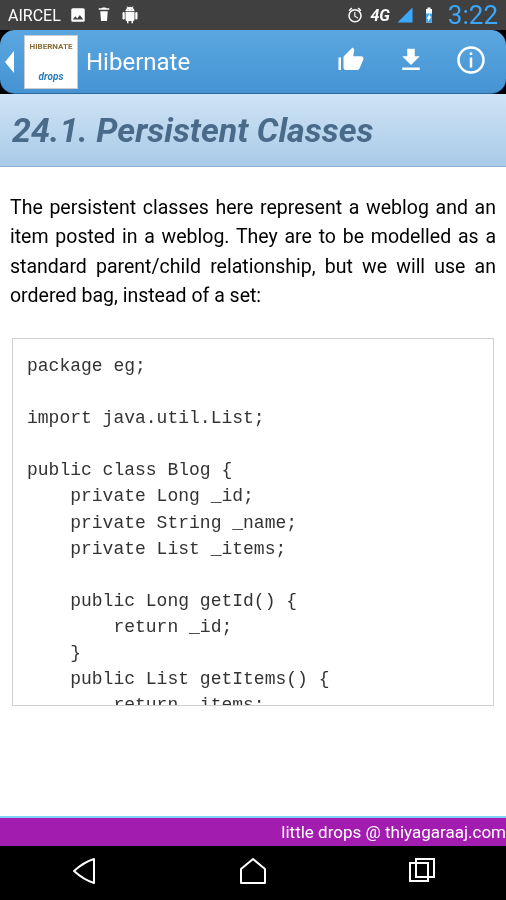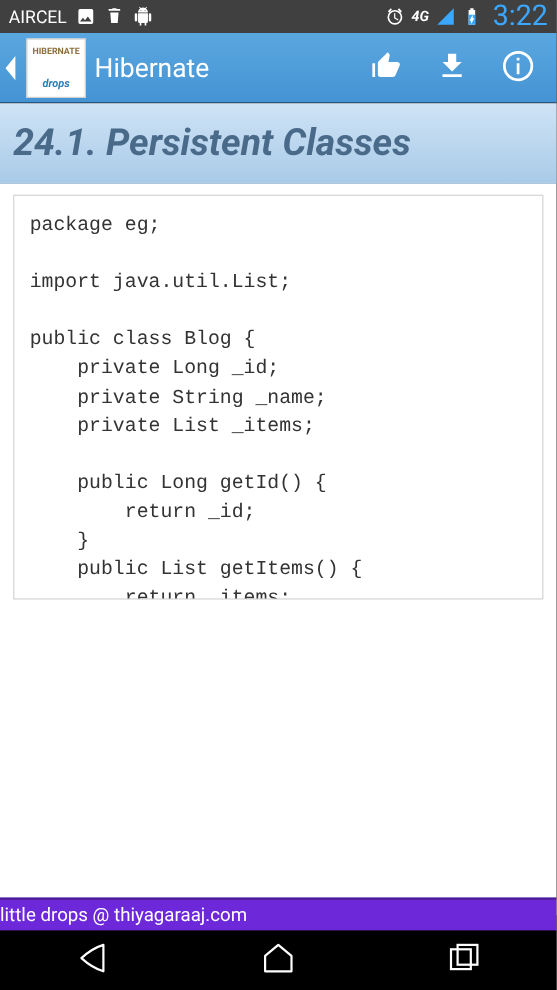--- a/index.html
+++ b/index.html
@@ -26,20 +26,21 @@
 .status-icon svg { width: 18px; height: 18px; fill: #fff; }
 .time { color: #3ba7ff; font-size: 26px; font-weight: 400; margin-left: 4px; }
 
 .app-bar {
   height: 64px;
   background: linear-gradient(to bottom, #5aa7e0, #4593d3);
   border-bottom: 1px solid #2a6a9e;
   display: flex;
   align-items: center;
   padding: 0 6px 0 0;
+  border-radius: 15px;
 }
 .app-icon {
   width: 54px;
   height: 54px;
   background: #fff;
   margin: 0 8px;
   display: flex;
   flex-direction: column;
   align-items: center;
   justify-content: center;
@@ -90,26 +91,26 @@
   white-space: pre;
   line-height: 1.45;
   overflow: hidden;
   height: 368px;
 }
 .footer-link {
   position: absolute;
   bottom: 54px;
   left: 0;
   right: 0;
-  background: #6d28d9;
+  background: #a21caf;
   color: #fff;
-  text-align: left;
+  text-align: right;
   font-size: 17px;
   padding: 4px 0;
-  border-top: 2px solid #4c1d95;
+  border-top: 2px solid #7dd3fc;
 }
 .nav-bar {
   position: absolute;
   bottom: 0;
   left: 0;
   right: 0;
   height: 54px;
   background: #000;
   display: flex;
   align-items: center;
@@ -138,21 +139,21 @@
           <path d="M6 18a2 2 0 0 0 2 2v3h2v-3h4v3h2v-3a2 2 0 0 0 2-2V8H6v10M3.5 8A1.5 1.5 0 0 0 2 9.5v7a1.5 1.5 0 0 0 3 0v-7A1.5 1.5 0 0 0 3.5 8m17 0A1.5 1.5 0 0 0 19 9.5v7a1.5 1.5 0 0 0 3 0v-7A1.5 1.5 0 0 0 20.5 8M15.5 2.2l1.3-1.3-.7-.7-1.5 1.5C14 1.3 13 1 12 1s-2 .3-2.6.7L7.9.2l-.7.7 1.3 1.3C7 3.3 6 5 6 7h12c0-2-1-3.7-2.5-4.8M10 5H9V4h1v1m5 0h-1V4h1v1z"></path>
         </svg>
       </span>
   </div>
   <div class="status-right">
     <span class="status-icon">
         <svg viewBox="0 0 24 24">
           <path d="M12 20a7 7 0 1 0 0-14 7 7 0 0 0 0 14m0-16a9 9 0 1 1 0 18 9 9 0 0 1 0-18m.5 4v5.2l4 2.4-.8 1.2L11 14V8h1.5M7 2l1.4 1.4L4.9 7 3.5 5.6 7 2m10 0l3.5 3.6L19 7l-3.5-3.6L17 2z"></path>
         </svg>
       </span>
-    <span class="status-icon" style="font-size:13px;font-weight:bold;font-style:italic;">4G</span>
+    <span class="status-icon" style="font-size:16px;font-weight:bold;font-style:italic;">4G</span>
     <span class="status-icon">
         <svg viewBox="0 0 24 24">
           <path fill="#3ba7ff" d="M2 22h20V2L2 22z"></path>
         </svg>
       </span>
     <span class="status-icon">
         <svg viewBox="0 0 24 24">
           <path fill="#fff" d="M16 4h-2V2h-4v2H8v18h8V4z"></path>
           <path fill="#3ba7ff" d="M8 10h8v12H8z"></path>
           <path fill="#fff" d="M13 10l-4 7h2v4l4-7h-2v-4z"></path>
@@ -182,20 +183,21 @@
           <circle cx="12" cy="12" r="10" fill="none" stroke="#fff" stroke-width="2"></circle>
           <path d="M11 10h2v8h-2zm0-4h2v2h-2z"></path>
         </svg></span>
   </div>
 </div>
 
 <div class="content">
   <div class="content-header">
     <div class="content-title">24.1. Persistent Classes</div>
   </div>
+  <div class="para">The persistent classes here represent a weblog and an item posted in a weblog. They are to be modelled as a standard parent/child relationship, but we will use an ordered bag, instead of a set:</div>
   <div class="code-block">package eg;
 
 import java.util.List;
 
 public class Blog {
     private Long _id;
     private String _name;
     private List _items;
 
     public Long getId() {

